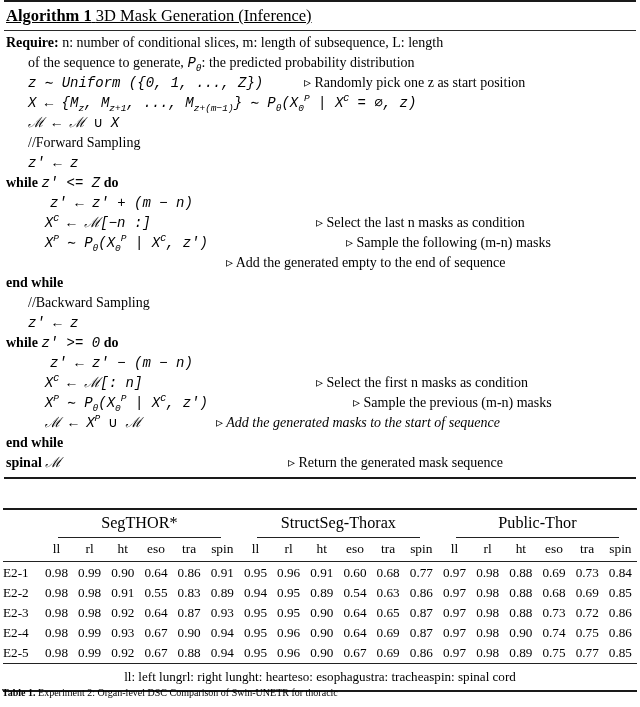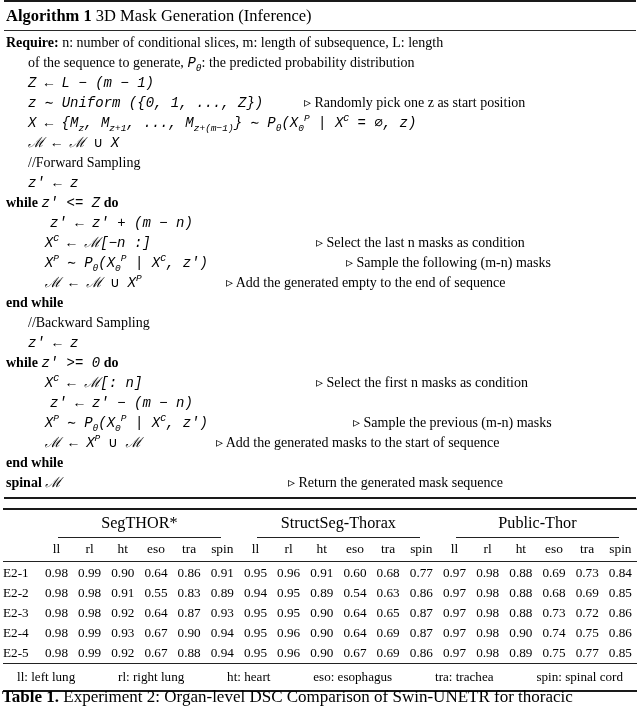--- a/index.html
+++ b/index.html
@@ -34,20 +34,21 @@
   .rule-thin {
     border-top: 1.1px solid #2a2a2a;
     width: 100%;
     height: 0;
   }
   .alg-title {
     font-size: 16.5px;
     line-height: 1.45;
     padding: 2px 2px 2px 2px;
     white-space: nowrap;
+    text-decoration: underline;
   }
   .alg-title .kw { font-weight: bold; }
 
   .alg-body {
     font-size: 14px;
     line-height: 1.335;
     padding: 3px 2px 3px 2px;
   }
   .line {
     position: relative;
@@ -118,32 +119,32 @@
   .b { font-weight: bold; }
   .toprule td { border-top: 2.1px solid #1a1a1a; height: 2px; padding: 0 !important; }
   .midrule td { border-top: 1.05px solid #222; height: 1px; padding: 0 !important; }
   .botrule td { border-top: 2.1px solid #1a1a1a; height: 2px; padding: 0 !important; }
   .legendrow td {
     font-size: 13.1px;
     padding: 4px 0 5px 0 !important;
   }
   .legend-inner {
     display: flex;
-    justify-content: space-between;
+    justify-content: center;
     align-items: center;
     padding: 0 14px;
   }
   .legend-inner span { white-space: nowrap; }
 
   .caption {
     position: absolute;
     left: 2px;
     top: 686px;
     width: 638px;
-    font-size: 17px;
+    font-size: 10px;
     line-height: 1.3;
     white-space: nowrap;
   }
   .caption .kw { font-weight: bold; }
 </style>
 </head>
 <body>
 
 <div class="page">
 
@@ -161,21 +162,20 @@
     <div class="alg-body">
 
       <div class="line ind0">
         <span class="kw">Require:</span>
         <span>n: number of conditional slices, m: length of subsequence, L: length</span>
       </div>
       <div class="line ind1">
         <span>of the sequence to generate, </span><span class="mathit">P<sub class="s">θ</sub></span><span>: the predicted probability distribution</span>
       </div>
 
-      <div class="line ind1 mathit">Z ← L − (m − 1)</div>
 
       <div class="line ind1">
         <span class="mathit">z ∼ Uniform ({0, 1, ..., Z})</span>
         <span class="comment" style="left:298px;">▹ Randomly pick one z as start position</span>
       </div>
 
 
       <div class="line ind1 mathit">
         X ← {M<sub class="s">z</sub>, M<sub class="s">z+1</sub>, ..., M<sub class="s">z+(m−1)</sub>} ∼ P<sub class="s">θ</sub>(X<sub class="s">0</sub><sup class="s">P</sup> | X<sup class="s">C</sup> = ∅, z)
       </div>
@@ -198,51 +198,50 @@
         <span class="mathit">&nbsp;&nbsp;X<sup class="s">C</sup> ← ℳ[−n :]</span>
         <span class="comment" style="left:310px;">▹ Select the last n masks as condition</span>
       </div>
 
       <div class="line ind1">
         <span class="mathit">&nbsp;&nbsp;X<sup class="s">P</sup> ∼ P<sub class="s">θ</sub>(X<sub class="s">0</sub><sup class="s">P</sup> | X<sup class="s">C</sup>, z′)</span>
         <span class="comment" style="left:340px;">▹ Sample the following (m-n) masks</span>
       </div>
 
       <div class="line ind1">
-        <span class="mathit">&nbsp;&nbsp;ℳ ← ℳ ∪ X<sup class="s">P</sup></span>
         <span class="comment" style="left:220px;">▹ Add the generated empty to the end of sequence</span>
       </div>
 
       <div class="line ind0 kw">end while</div>
 
       <div class="line ind1">//Backward Sampling</div>
 
       <div class="line ind1 mathit">z′ ← z</div>
 
       <div class="line ind0">
         <span class="kw">while</span>
         <span class="mathit">z′ &gt;= 0</span>
         <span class="kw">do</span>
       </div>
 
+      <div class="line ind2 mathit">z′ ← z′ − (m − n)</div>
+
       <div class="line ind1">
         <span class="mathit">&nbsp;&nbsp;X<sup class="s">C</sup> ← ℳ[: n]</span>
         <span class="comment" style="left:310px;">▹ Select the first n masks as condition</span>
       </div>
 
-      <div class="line ind2 mathit">z′ ← z′ − (m − n)</div>
-
       <div class="line ind1">
         <span class="mathit">&nbsp;&nbsp;X<sup class="s">P</sup> ∼ P<sub class="s">θ</sub>(X<sub class="s">0</sub><sup class="s">P</sup> | X<sup class="s">C</sup>, z′)</span>
         <span class="comment" style="left:347px;">▹ Sample the previous (m-n) masks</span>
       </div>
 
       <div class="line ind1">
         <span class="mathit">&nbsp;&nbsp;ℳ ← X<sup class="s">P</sup> ∪ ℳ</span>
-        <span class="comment" style="left:210px;">▹ Add the generated masks to the start of sequence</span>
+        <span class="comment" style="left:210px;font-style:italic;">▹ Add the generated masks to the start of sequence</span>
       </div>
 
       <div class="line ind0 kw">end while</div>
 
       <div class="line ind0">
         <span class="kw">spinal</span>
         <span class="mathit">ℳ</span>
         <span class="comment" style="left:282px;">▹ Return the generated mask sequence</span>
       </div>
 

